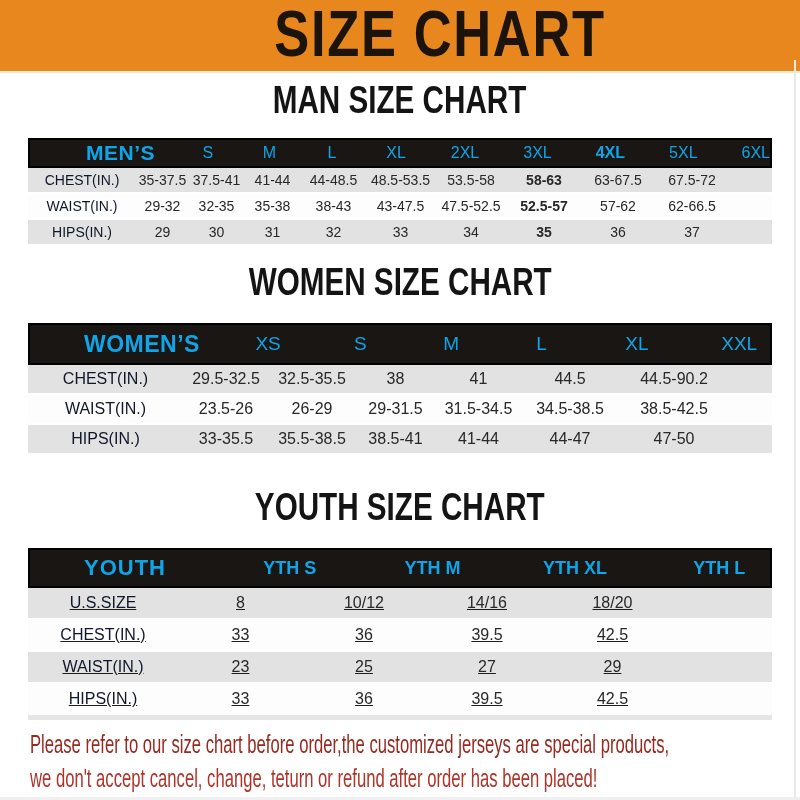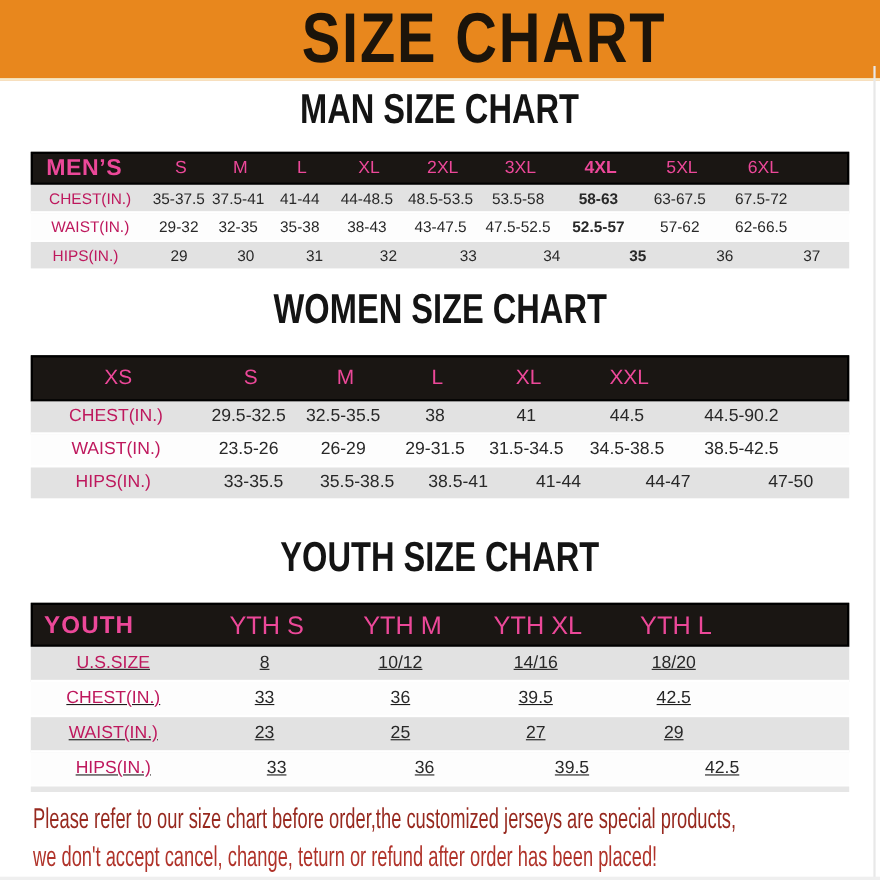--- a/index.html
+++ b/index.html
@@ -35,27 +35,27 @@
   .size-table{position:absolute;left:28px;width:744px;}
   .bar{
     display:flex;align-items:center;
     background:var(--bar_black,#1a1613);
     border:2px solid #000;box-sizing:border-box;
   }
   .row{
     display:flex;align-items:center;
     border-bottom:2px solid #fff;
   }
-  .row:last-child{border-bottom:none;gap:11px;}
+  .row:last-child{border-bottom:none;}
   .row.gray{background:var(--row_gray,#E2E2E2);}
   .row.white{background:#fdfdfd;}
   .cell{box-sizing:border-box;text-align:center;overflow:visible;white-space:nowrap;}
-  .bar .cell{color:#ec4899;}
+  .bar .cell{color:#0ea5e9;margin-left:44px;}
   .bar .lbl{text-align:left;font-weight:bold;letter-spacing:0.5px;}
-  .row .lbl{color:#be185d;}
+  .row .lbl{color:#0f172a;}
   .row .val{color:#282828;}
   
   #tbl-men{top:138px;}
   #tbl-men .bar{height:30px;}
   #tbl-men .bar .lbl{font-size:21px;padding-left:12px;}
   #tbl-men .bar .val{font-size:16px;}
   #tbl-men .row{height:24px;font-size:14px;}
   #tbl-men .cell:nth-child(1){width:108px;}
   #tbl-men .cell:nth-child(2){width:53px;}
   #tbl-men .cell:nth-child(3){width:55px;}
@@ -76,21 +76,21 @@
   #tbl-women .cell:nth-child(2){width:86px;}
   #tbl-women .cell:nth-child(3){width:86px;}
   #tbl-women .cell:nth-child(4){width:81px;}
   #tbl-women .cell:nth-child(5){width:85px;}
   #tbl-women .cell:nth-child(6){width:98px;}
   #tbl-women .cell:nth-child(7){width:110px;}
   
   #tbl-youth{top:548px;}
   #tbl-youth .bar{height:40px;}
   #tbl-youth .bar .lbl{font-size:22px;padding-left:10px;letter-spacing:1px;}
-  #tbl-youth .bar .val{font-size:23px;}
+  #tbl-youth .bar .val{font-size:18px;font-weight:bold;}
   #tbl-youth .row{height:30px;font-size:16px;text-decoration:underline;}
   #tbl-youth .cell:nth-child(1){width:150px;}
   #tbl-youth .cell:nth-child(2){width:125px;}
   #tbl-youth .cell:nth-child(3){width:122px;}
   #tbl-youth .cell:nth-child(4){width:124px;}
   #tbl-youth .cell:nth-child(5){width:127px;}
   #tbl-youth::after{content:"";display:block;height:5px;background:#E6E6E6;margin-top:1px;}
   
   .note-line{
     position:absolute;left:30px;white-space:nowrap;
@@ -164,20 +164,21 @@
       <div class="cell val">37</div>
     </div>
   </div>
 
 <div class="sec-heading" id="h-women">
   <span class="condensed">WOMEN SIZE CHART</span>
 </div>
 
 <div class="size-table" id="tbl-women">
     <div class="bar">
+      <div class="cell lbl">WOMEN’S</div>
       <div class="cell val">XS</div>
       <div class="cell val">S</div>
       <div class="cell val">M</div>
       <div class="cell val">L</div>
       <div class="cell val">XL</div>
       <div class="cell val">XXL</div>
     </div>
     <div class="row gray">
       <div class="cell lbl">CHEST(IN.)</div>
       <div class="cell val">29.5-32.5</div>

